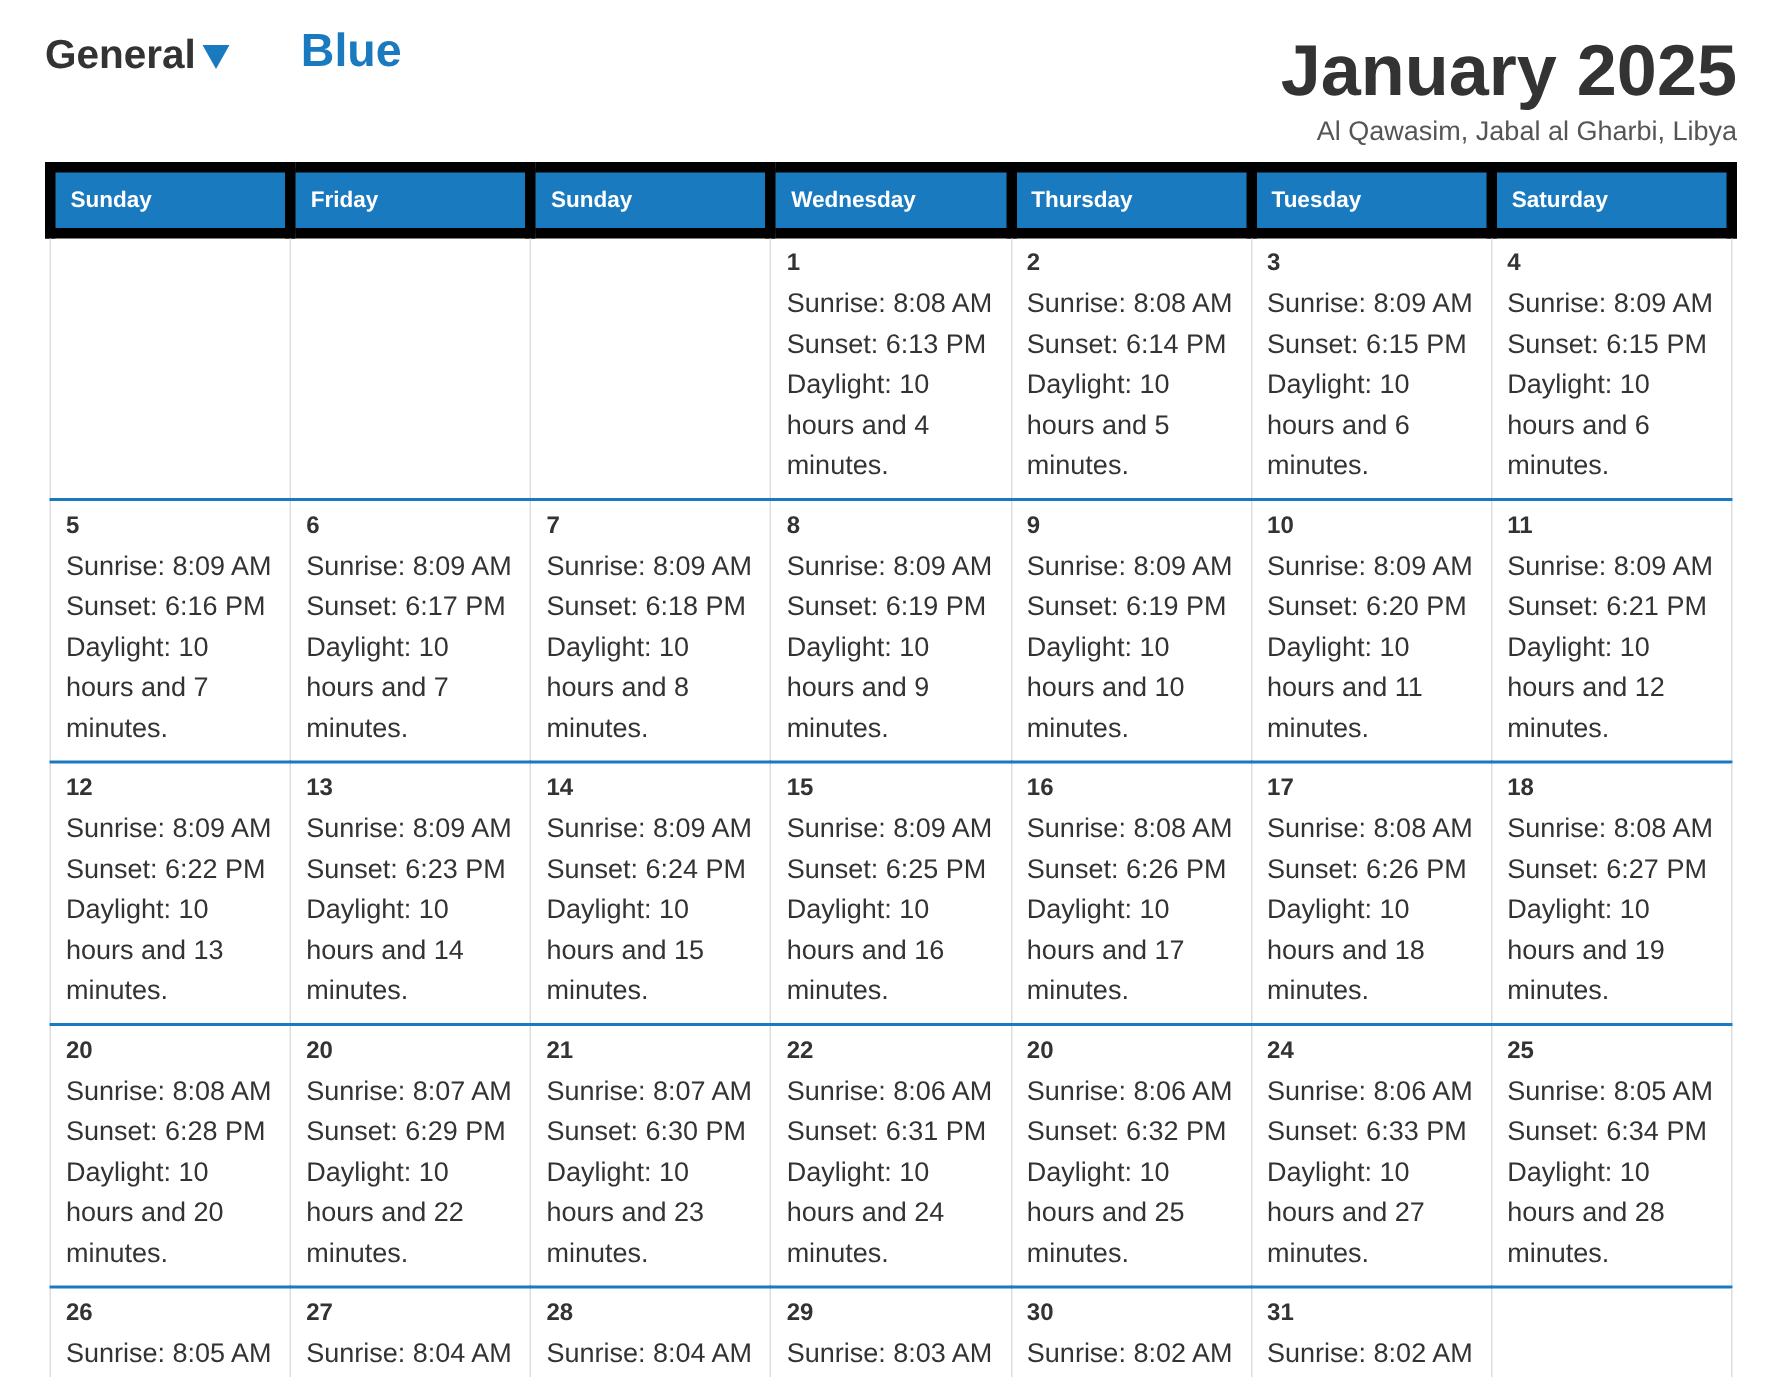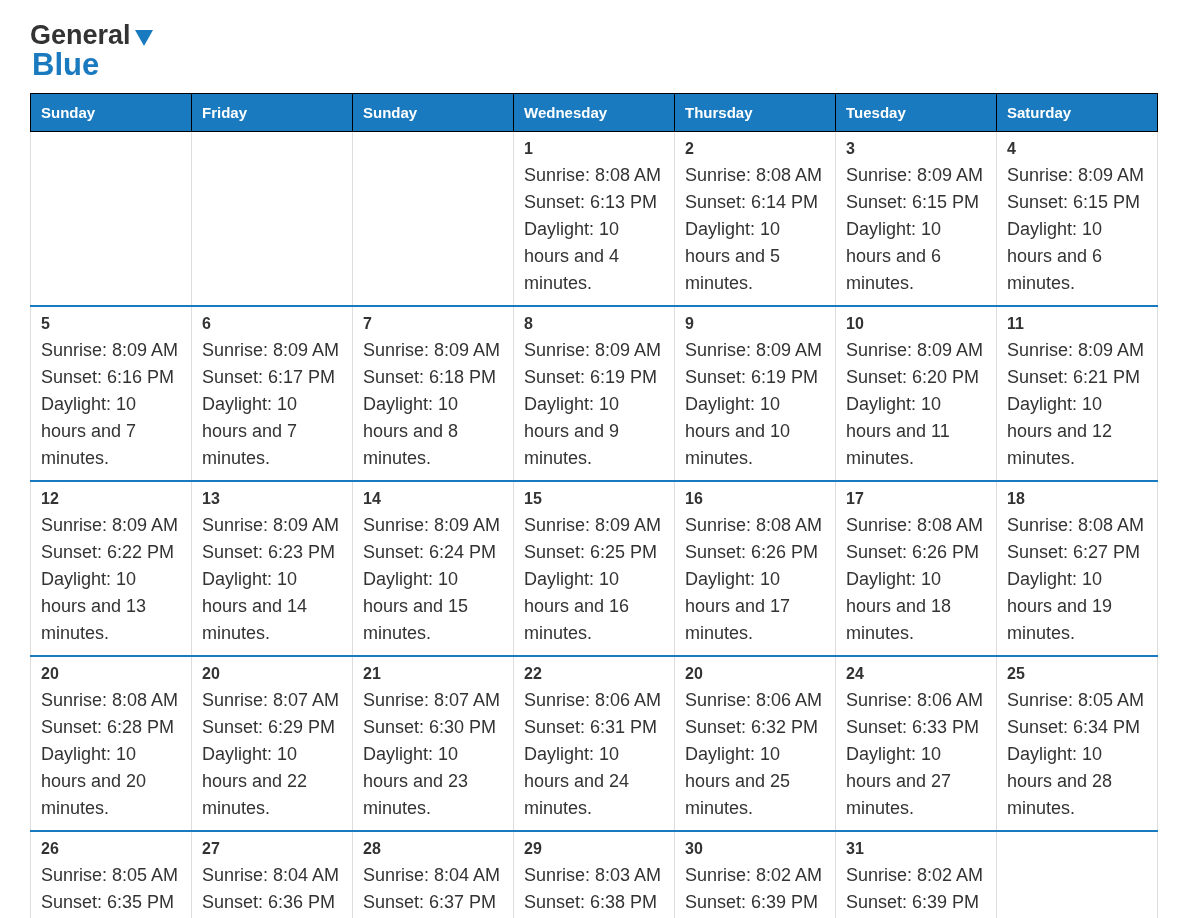--- a/index.html
+++ b/index.html
@@ -35,21 +35,21 @@
       margin-top: 10px;
     }
     .calendar thead tr {
       background-color: #1a7abf;
     }
     .calendar thead th {
       color: #fff;
       font-size: 15px;
       font-weight: bold;
       padding: 10px 10px;
-      border: 1px solid #000000;
+      border: 7px solid #000000;
       text-align: left;
     }
     .calendar tbody tr {
       border-bottom: 2px solid #1a7abf;
     }
     .calendar tbody td {
       border: 1px solid #ddd;
       vertical-align: top;
       padding: 8px 10px;
       width: 14.28%;
@@ -67,22 +67,23 @@
     .day-info {
       font-size: 18px;
       color: #333;
       line-height: 1.5;
     }
     .empty-cell {
       background: #fff;
     }
     .logo-wrapper {
       display: flex;
-      flex-direction: column;
-      align-items: flex-start;
+      flex-direction: row;
+      align-items: center;
+      gap: 44px;
     }
     .logo-row {
       display: flex;
       align-items: center;
     }
   </style>
 </head>
 <body>
 
 <div class="header">
@@ -90,20 +91,24 @@
     <div class="logo-row">
       <span style="font-size:27px;font-weight:bold;color:#333;font-family:Arial,sans-serif;">General</span>
       <svg width="22" height="22" viewBox="0 0 22 22" style="margin-left:2px;margin-top:2px;">
         <polygon points="2,4 20,4 11,20" fill="#1a7abf"></polygon>
       </svg>
     </div>
     <div style="margin-top:-4px;margin-left:2px;">
       <span style="font-size:31px;font-weight:bold;color:#1a7abf;font-family:Arial,sans-serif;">Blue</span>
     </div>
   </div>
+  <div class="title-block">
+    <div class="page-title">January 2025</div>
+    <div class="subtitle">Al Qawasim, Jabal al Gharbi, Libya</div>
+  </div>
 </div>
 
 <table class="calendar">
   <thead>
     <tr>
     <th>Sunday</th>
         <th>Friday</th>
         <th>Sunday</th>
         <th>Wednesday</th>
         <th>Thursday</th>

